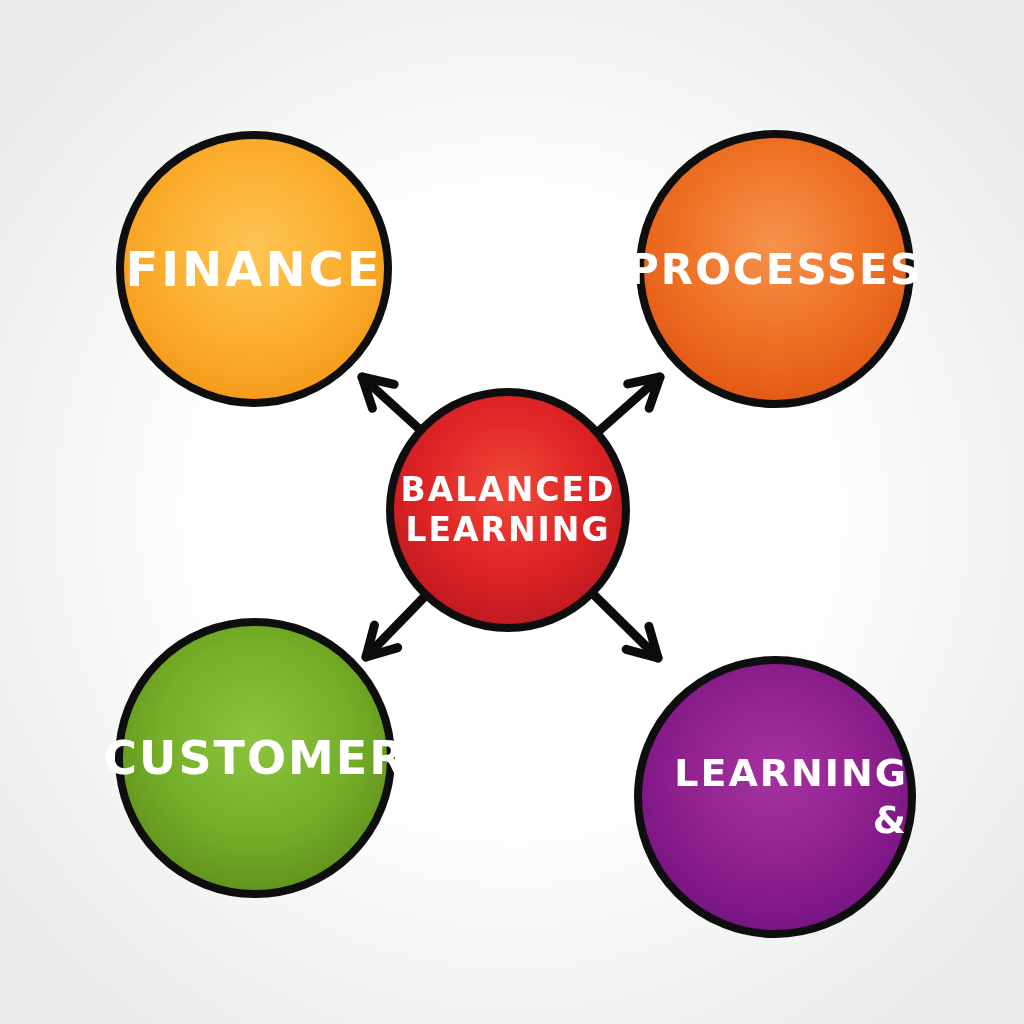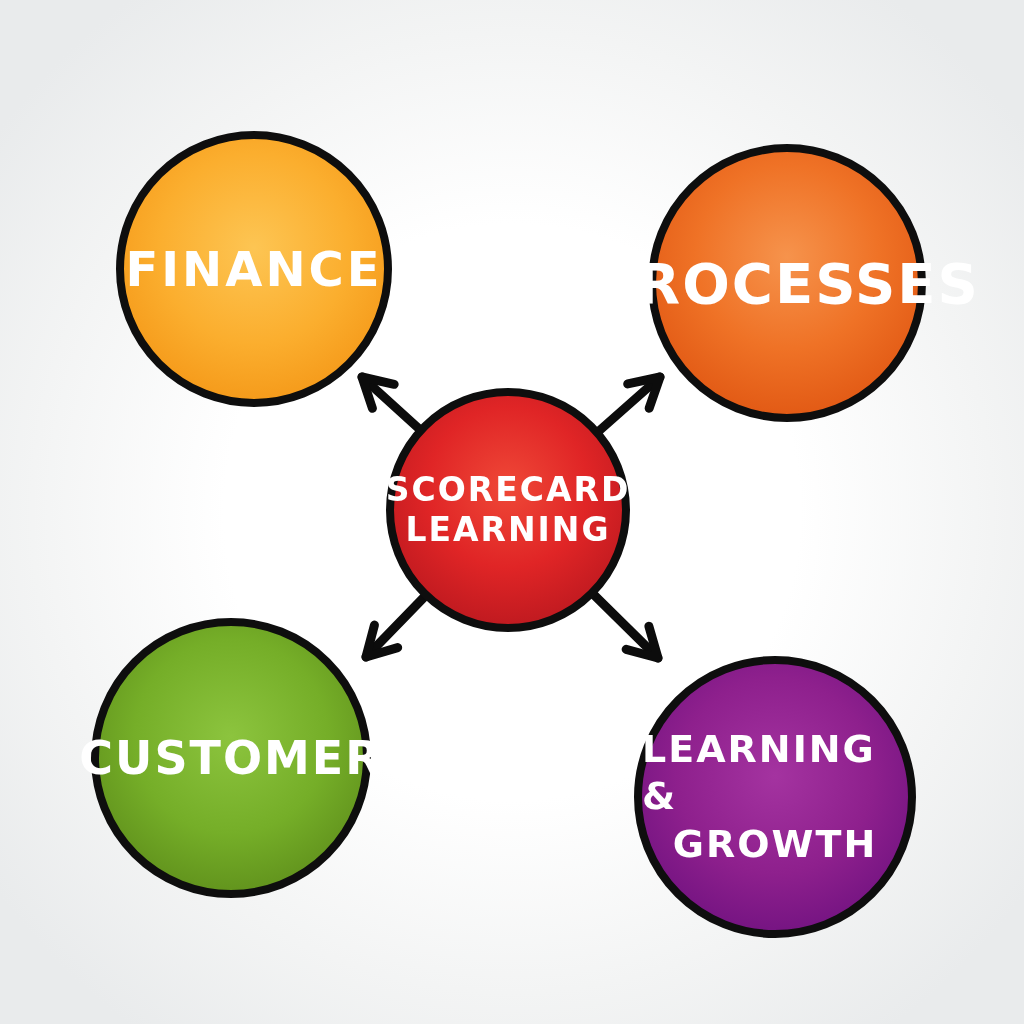--- a/index.html
+++ b/index.html
@@ -18,47 +18,47 @@
   }
   .node {
     position: absolute;
     z-index: 2;
     border-radius: 50%;
     border: 8px solid #0e0e0e;
     display: flex;
     flex-direction: column;
     align-items: center;
     justify-content: center;
-    text-align: left;
+    text-align: right;
     color: #ffffff;
     font-weight: bold;
     box-sizing: border-box;
   }
   .node .line { display: block; }
   
   .node-center {
     left: 386px; top: 388px; width: 244px; height: 244px;
     background: radial-gradient(circle at 50% 40%, #ef4837 0%, #e02526 45%, #c01a20 78%, #ae141c 100%);
     font-size: 33px; letter-spacing: 2px; line-height: 1.2;
   }
   
   .node-finance {
     left: 116px; top: 131px; width: 276px; height: 276px;
     background: radial-gradient(circle at 50% 42%, #fdc553 0%, #fbAE2e 48%, #f59a1a 78%, #ee8c0d 100%);
     font-size: 48px; letter-spacing: 3px;
   }
   
   .node-processes {
-    left: 636px; top: 144px; width: 278px; height: 278px;
+    left: 636px; top: 130px; width: 278px; height: 278px;
     background: radial-gradient(circle at 50% 40%, #f6934c 0%, #ef7226 45%, #e25a15 78%, #d84a10 100%);
-    font-size: 56px; letter-spacing: 2px; margin-left: 12px;
+    font-size: 42px; letter-spacing: 2px;
   }
   
   .node-customer {
-    left: 91px; top: 618px; width: 280px; height: 280px;
+    left: 115px; top: 618px; width: 280px; height: 280px;
     background: radial-gradient(circle at 50% 42%, #8cc43e 0%, #75ae28 48%, #60911c 80%, #527f14 100%);
     font-size: 46px; letter-spacing: 2px;
   }
   
   .node-learning {
     left: 634px; top: 656px; width: 282px; height: 282px;
     background: radial-gradient(circle at 50% 42%, #a433a0 0%, #8e208d 48%, #731381 80%, #651178 100%);
     font-size: 38px; letter-spacing: 2px; line-height: 1.25;
   }
 </style>
@@ -81,26 +81,25 @@
 
   <div class="node node-finance">
     <span class="line">FINANCE</span>
   </div>
 
   <div class="node node-processes">
     <span class="line">PROCESSES</span>
   </div>
 
   <div class="node node-center">
-    <span class="line">SCORECARD</span>
+    <span class="line">BALANCED</span>
     <span class="line">LEARNING</span>
   </div>
 
   <div class="node node-customer">
     <span class="line">CUSTOMER</span>
   </div>
 
   <div class="node node-learning">
     <span class="line">LEARNING &amp;</span>
-    <span class="line">GROWTH</span>
   </div>
 
 </div>
 
 </body></html>

